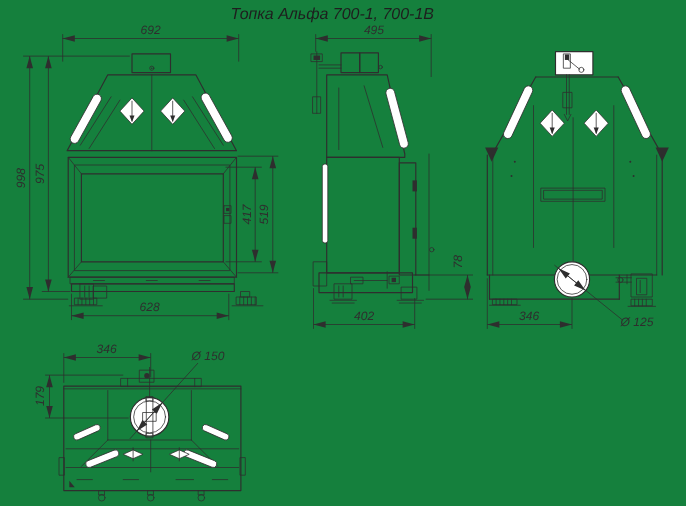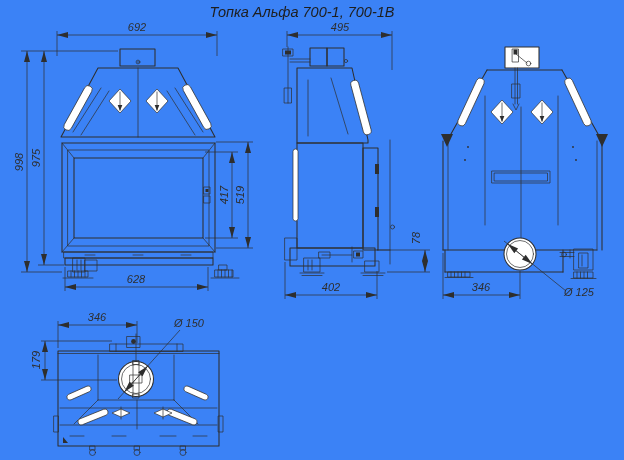--- a/index.html
+++ b/index.html
@@ -1,16 +1,16 @@
 <!DOCTYPE html>
 <html><head>
 <meta charset="utf-8">
 <style>
   html,body{margin:0;padding:0;background:#fff;}
-  #stage{width:624px;height:460px;background:#3b82f6;position:relative;font-family:"Liberation Sans",sans-serif;}
+  #stage{width:624px;height:460px;background:#15803d;position:relative;font-family:"Liberation Sans",sans-serif;}
   svg{display:block;}
   .o{fill:none;stroke:#2e2e2e;stroke-width:1.05;stroke-linejoin:round;stroke-linecap:round;}
   .d{fill:none;stroke:#2e2e2e;stroke-width:0.7;stroke-linejoin:round;stroke-linecap:round;}
   .dim{fill:none;stroke:#2e2e2e;stroke-width:0.7;}
   .w{fill:#ffffff;stroke:#2e2e2e;stroke-width:1.05;stroke-linejoin:round;}
   .wd{fill:#ffffff;stroke:#2e2e2e;stroke-width:0.7;stroke-linejoin:round;}
   .f{fill:#2e2e2e;stroke:none;}
   .t{font:italic 11px "Liberation Sans","DejaVu Sans",sans-serif;fill:#2e2e2e;}
   .title{font:italic 14.5px "Liberation Sans","DejaVu Sans",sans-serif;fill:#1e1e1e;}
 </style>

